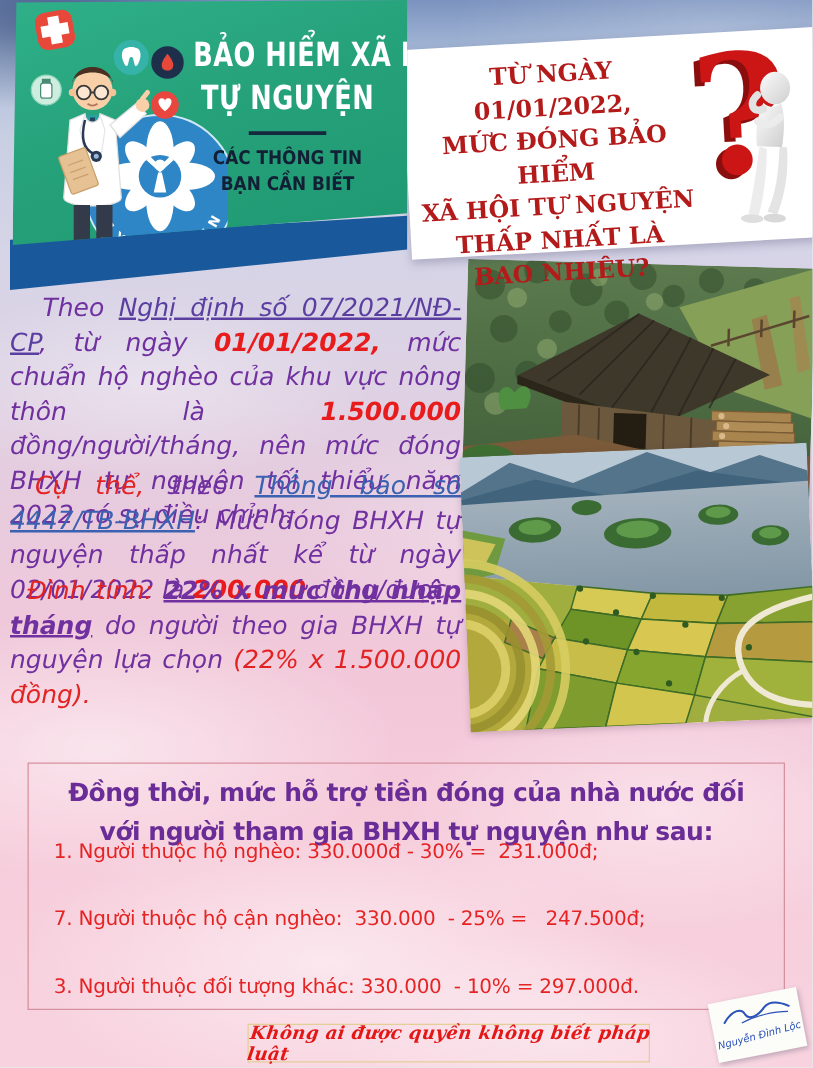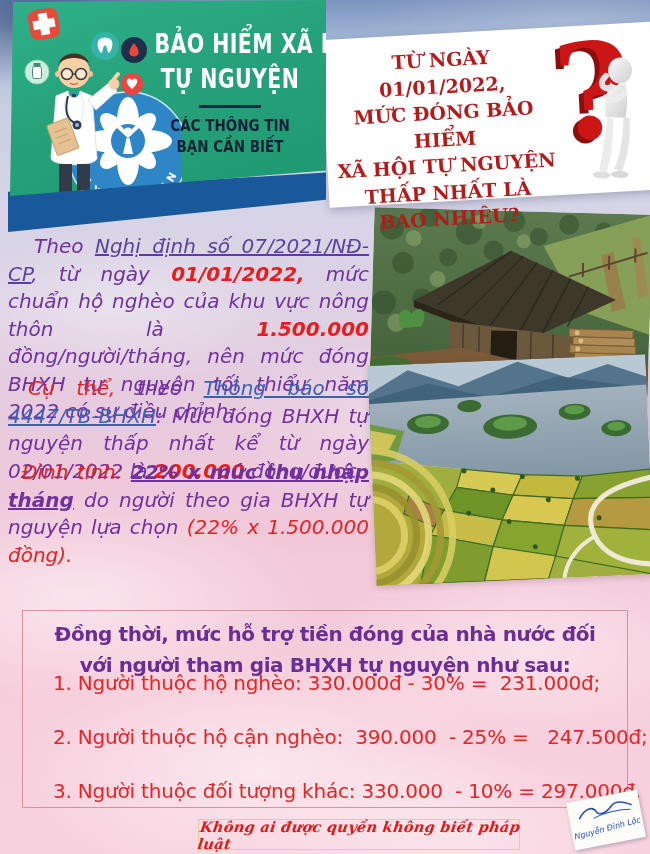--- a/index.html
+++ b/index.html
@@ -52,21 +52,21 @@
   
   .photo{position:absolute;overflow:hidden;}
   .photo svg{display:block;width:100%;height:100%;}
   .photo1{left:372px;top:211px;width:278px;height:182px;transform:rotate(1.6deg);z-index:1;}
   .photo2{left:372px;top:360px;width:278px;height:220px;transform:rotate(-2.4deg);z-index:2;
     box-shadow:0 2px 6px rgba(90,60,90,.25);}
   
   .support{position:absolute;left:22px;top:610px;width:604px;height:196px;border:1px solid #d6919f;z-index:1;}
   .support-heading{position:absolute;left:28px;right:28px;top:8px;text-align:center;color:#6a2d97;
     font-weight:bold;font-size:20px;line-height:31px;letter-spacing:-.4px;}
-  .support-item{position:absolute;left:30px;color:#e62323;font-size:20px;white-space:pre;letter-spacing:-.2px;}
+  .support-item{position:absolute;left:20px;color:#e62323;font-size:16px;white-space:pre;letter-spacing:-.2px;}
   .it1{top:60px;} .it2{top:114px;} .it3{top:168px;}
   
   .motto-box{position:absolute;left:198px;top:819px;width:320px;height:29px;border:1px solid #e3cf96;
     display:flex;align-items:center;justify-content:center;z-index:1;}
   .motto-text{font-family:"DejaVu Serif","Liberation Serif",serif;font-style:italic;font-weight:bold;
     font-size:14.5px;color:#e41717;transform:skewX(-8deg);letter-spacing:.3px;}
   .sig-note{position:absolute;left:570px;top:796px;width:72px;height:48px;background:#fcfcf8;
     transform:rotate(-11deg);box-shadow:1px 2px 4px rgba(60,60,90,.3);z-index:2;padding-top:4px;box-sizing:border-box;}
   .sig-name{font-style:italic;font-size:8px;color:#2a52b8;text-align:center;line-height:9px;
     transform:rotate(-4deg);}
@@ -356,21 +356,21 @@
         <circle cx="95" cy="150" r="2.5"></circle>
           <circle cx="160" cy="186" r="2.5"></circle>
           <circle cx="225" cy="160" r="2.5"></circle>
       </g>
     </svg>
   </div>
 
   <div class="support">
     <div class="support-heading">Đồng thời, mức hỗ trợ tiền đóng của nhà nước đối với người tham gia BHXH tự nguyện như sau:</div>
     <div class="support-item it1">1. Người thuộc hộ nghèo: 330.000đ - 30% =  231.000đ;</div>
-    <div class="support-item it2">2. Người thuộc hộ cận nghèo:  390.000  - 25% =   247.500đ;</div>
+    <div class="support-item it2">7. Người thuộc hộ cận nghèo:  330.000  - 25% =   247.500đ;</div>
     <div class="support-item it3">3. Người thuộc đối tượng khác: 330.000  - 10% = 297.000đ.</div>
   </div>
 
   <div class="motto-box">
     <div class="motto-text">Không ai được quyền không biết pháp luật</div>
   </div>
 
   <div class="sig-note">
     <svg viewBox="0 0 72 20" width="72" height="20">
       <path d="M10 14 C 18 4 26 4 28 10 C 30 15 38 13 44 7 C 50 2 58 6 64 10" stroke="#2a52b8" stroke-width="1.6" fill="none"></path>

